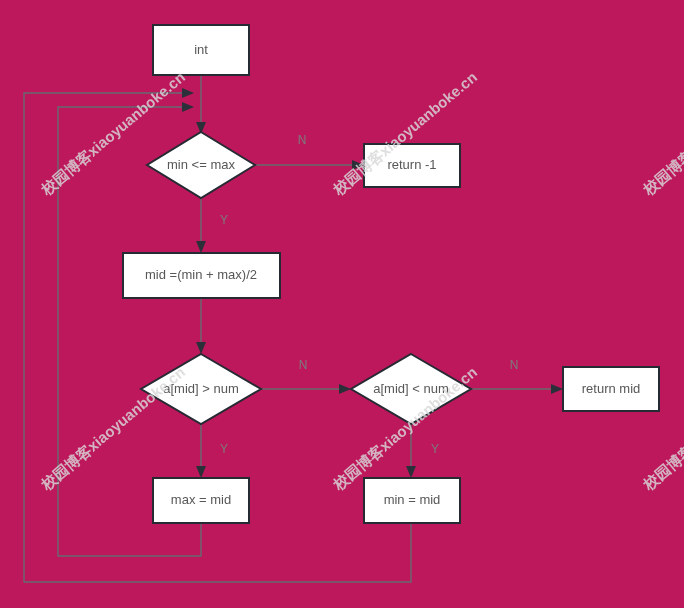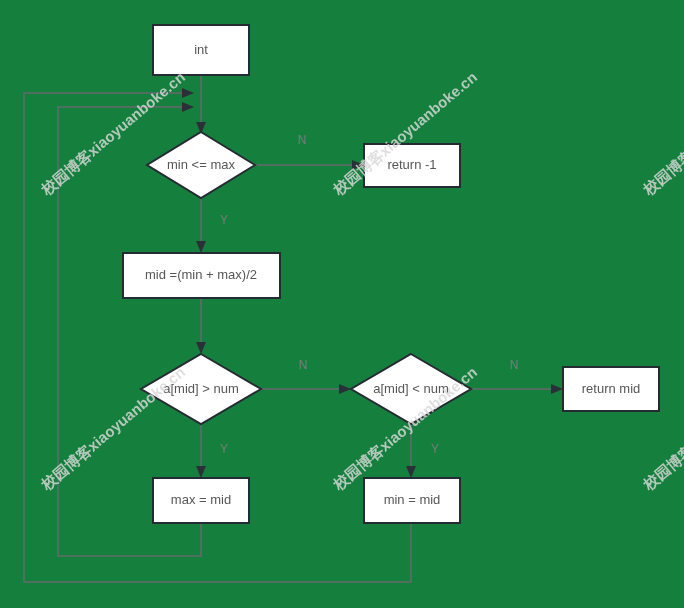--- a/index.html
+++ b/index.html
@@ -5,21 +5,21 @@
 <style>
   html, body {
     margin: 0;
     padding: 0;
     background: #000000;
   }
   #canvas {
     position: relative;
     width: 684px;
     height: 608px;
-    background: #15803d;
+    background: #be185d;
     overflow: hidden;
     font-family: "Liberation Sans", "DejaVu Sans", sans-serif;
   }
   svg.diagram {
     position: absolute;
     left: 0;
     top: 0;
     width: 684px;
     height: 608px;
   }

